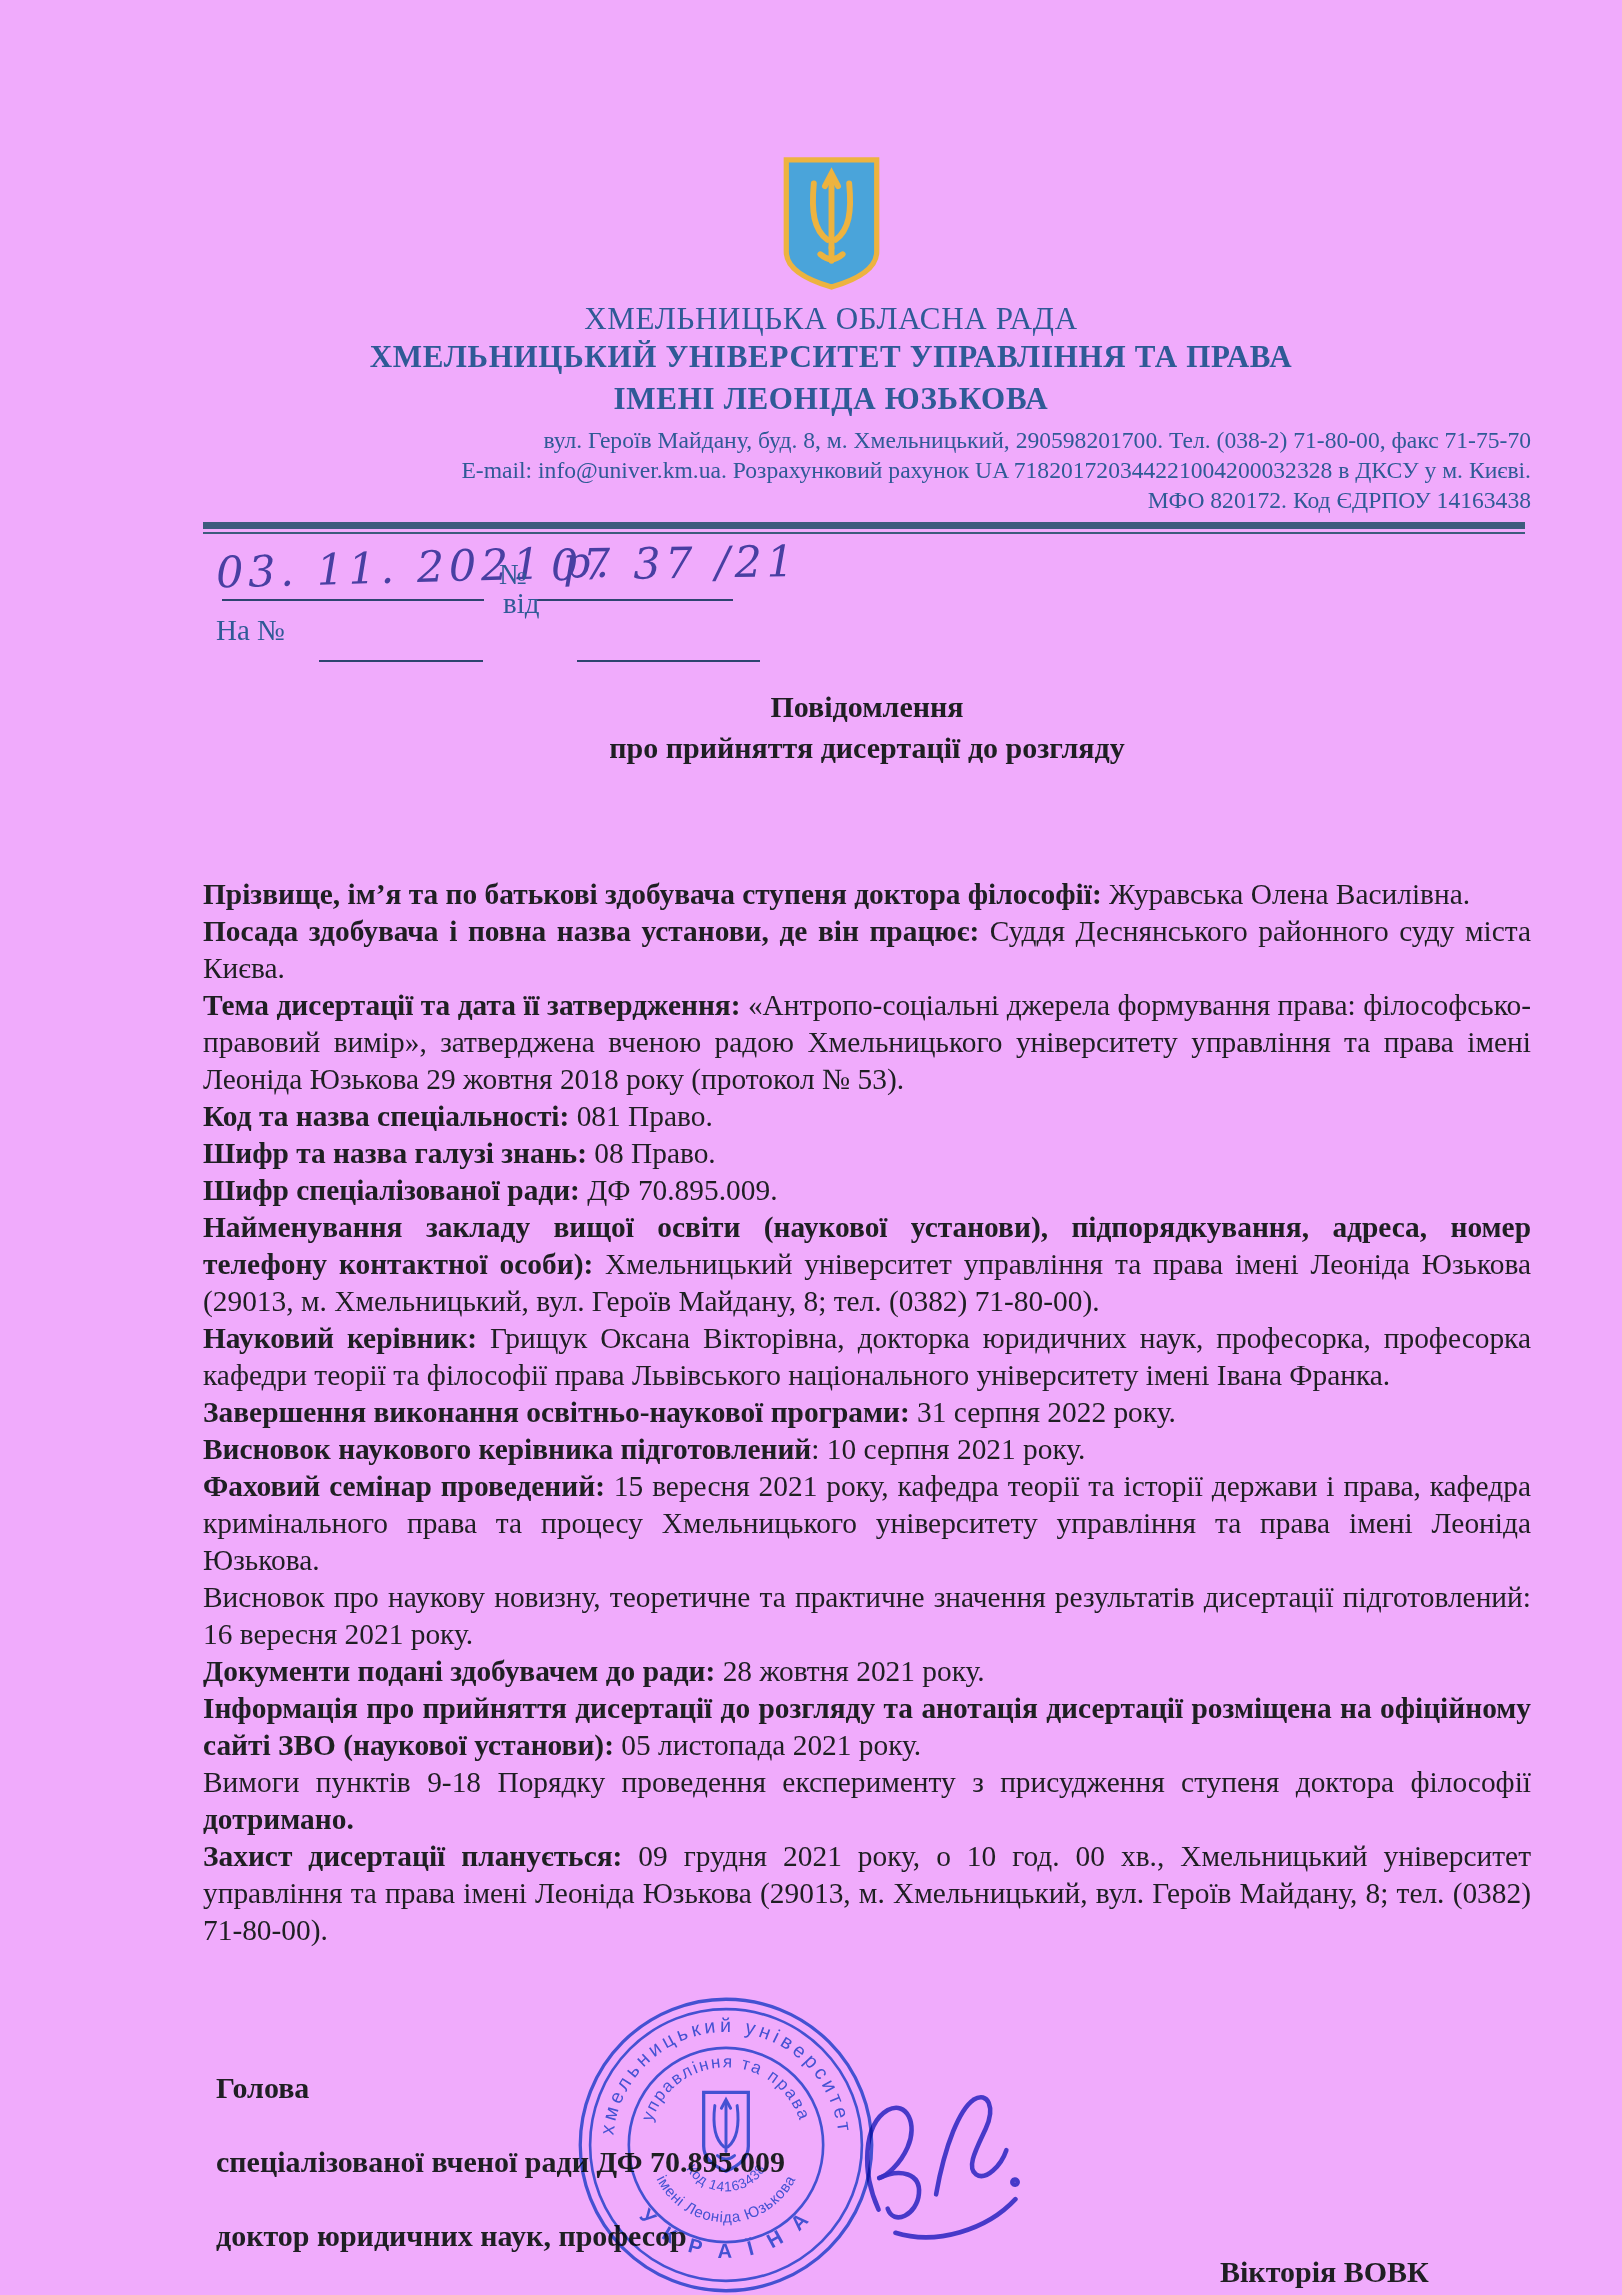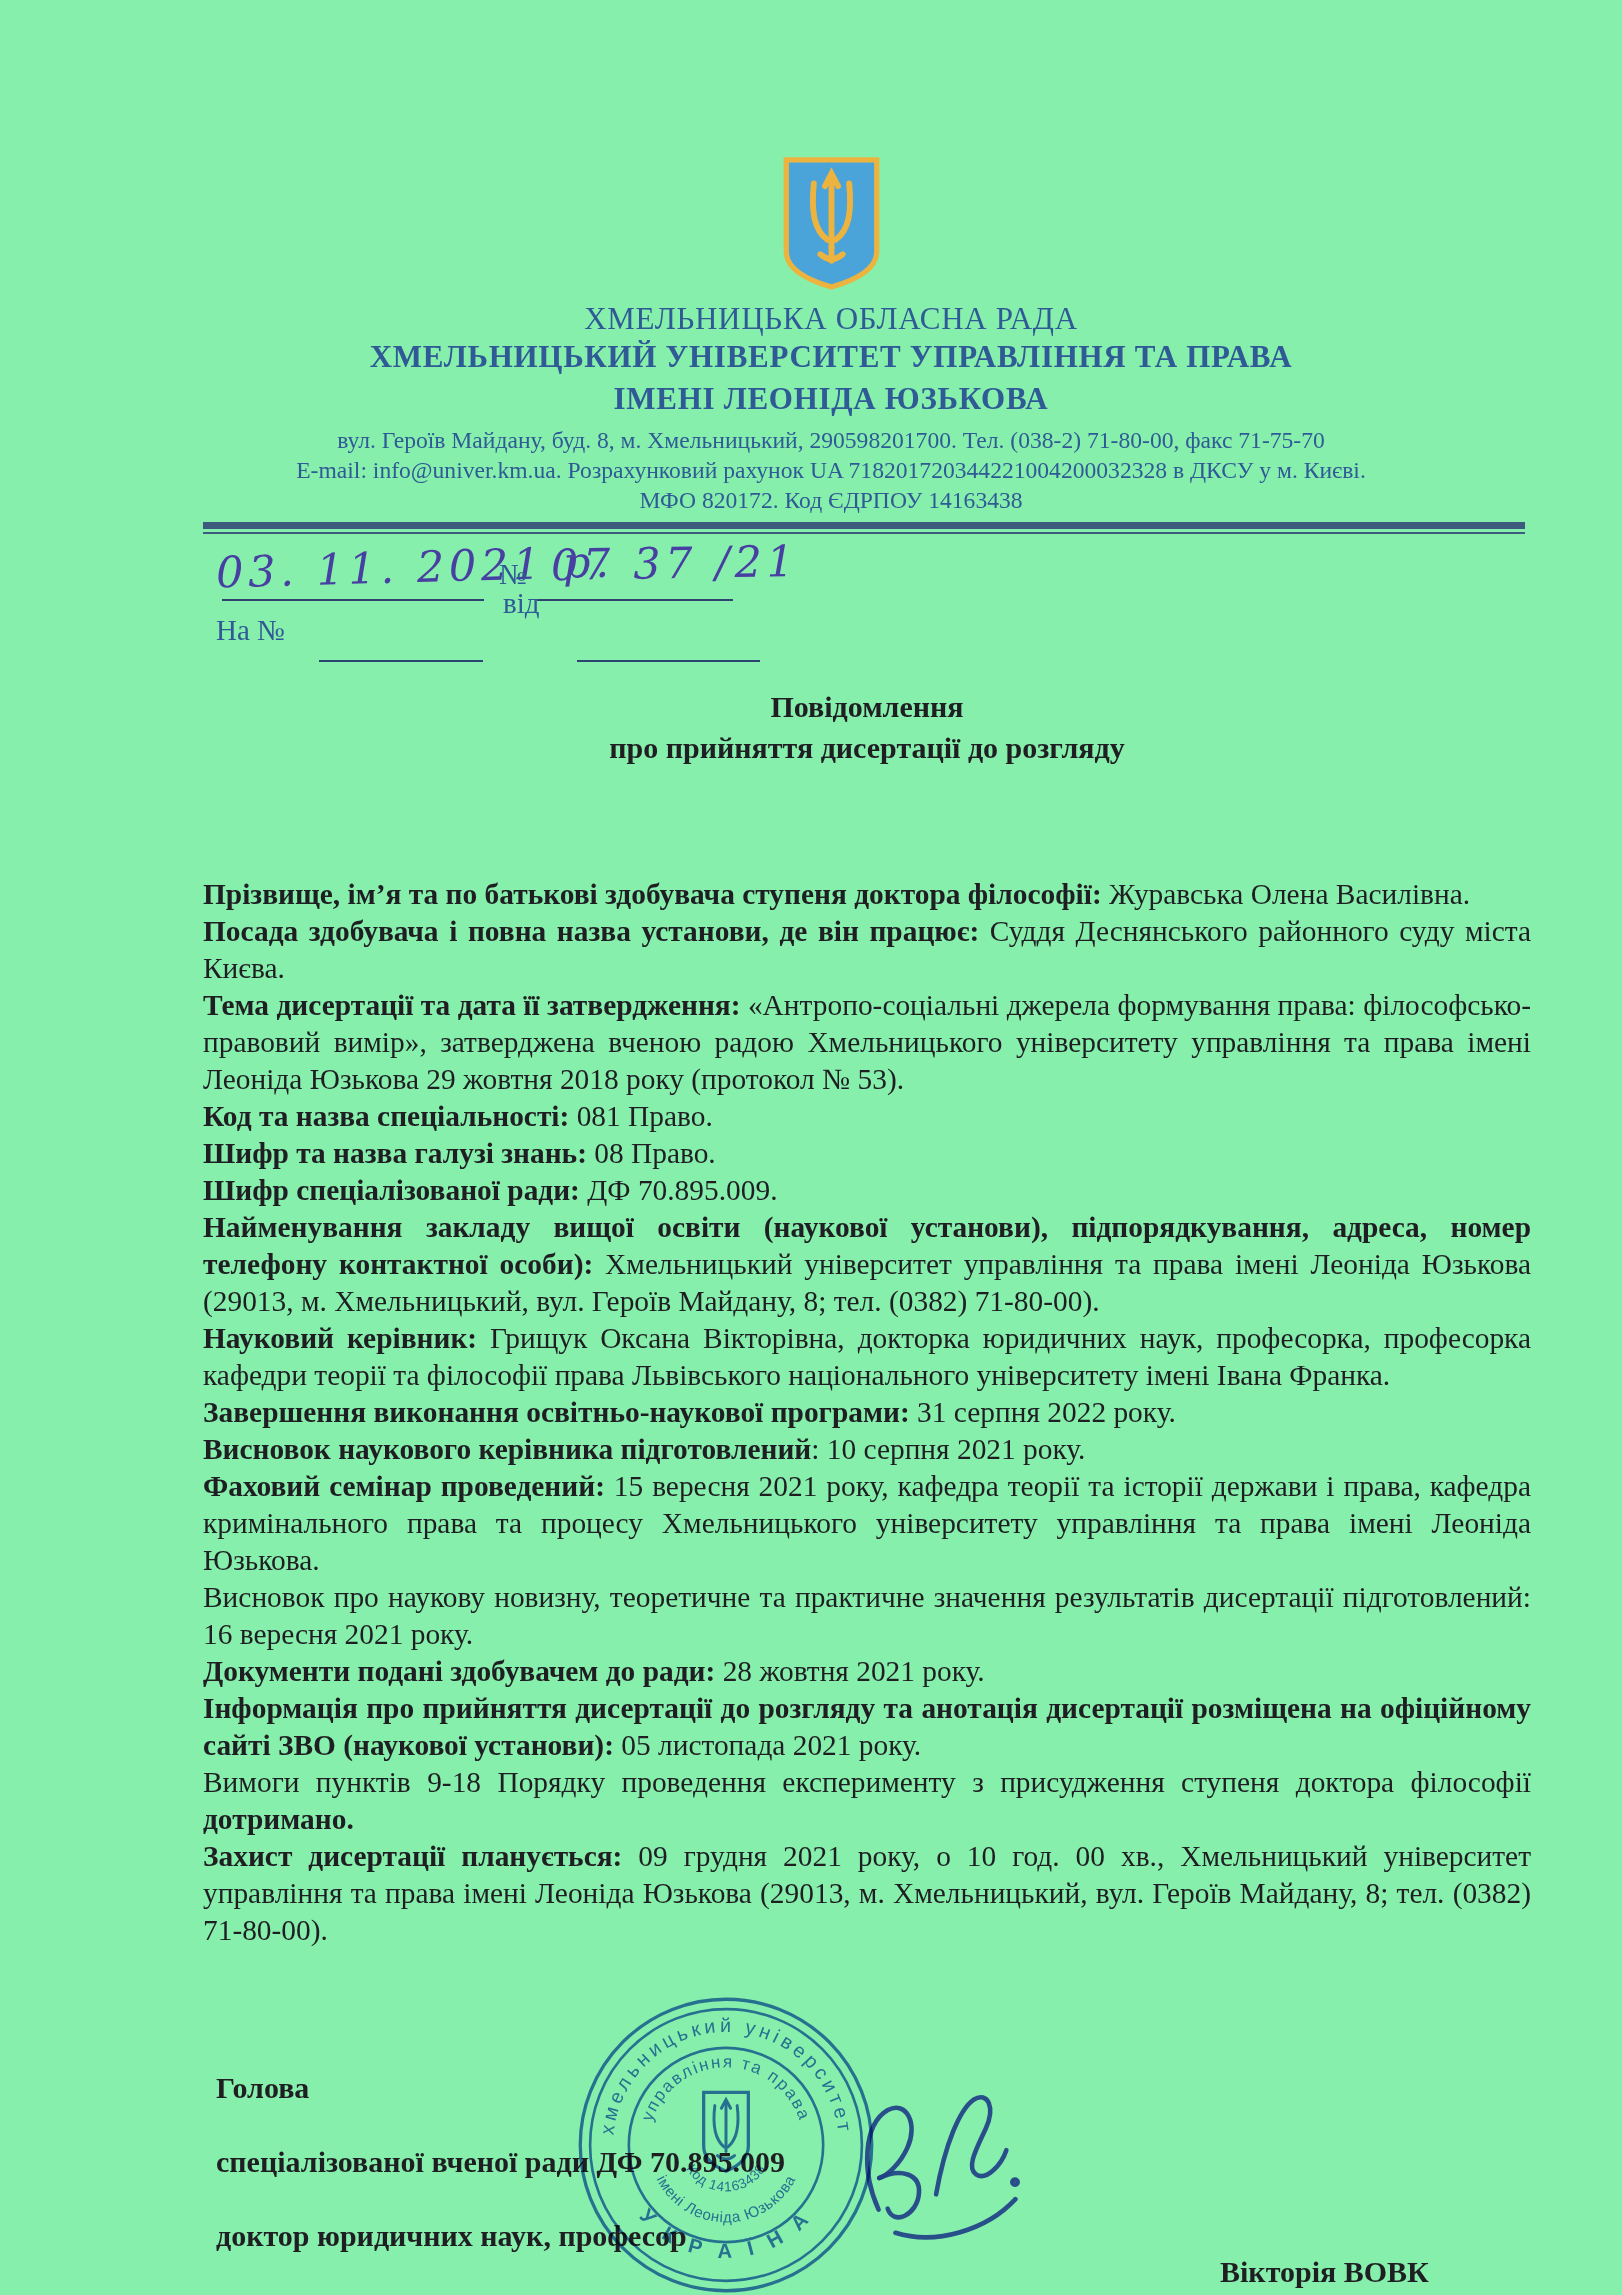--- a/index.html
+++ b/index.html
@@ -11,31 +11,31 @@
     --signature-ink:#3c45c8;
     --emblem-shield:#4aa4da;
     --emblem-gold:#edb33f;
     --line-navy:#2e4470;
   }
   html,body{margin:0;padding:0;background:#777;}
   .page{
     position:relative;
     width:1623px;height:2295px;
     margin:0 auto;
-    background:#86efac;
+    background:#f0abfc;
     overflow:hidden;
     font-family:"Liberation Serif", serif;
     color:var(--text-black);
   }
   
   .header{position:absolute;left:131px;top:0;width:1400px;text-align:center;}
   .emblem{margin:156px auto 0;width:101px;height:135px;display:block;}
   .council{margin-top:10.5px;font-size:31px;line-height:34px;color:var(--header-blue);letter-spacing:0.7px;}
   .uni{font-size:31px;line-height:42px;font-weight:bold;color:var(--header-blue);letter-spacing:0.7px;}
-  .contact{font-size:23.6px;line-height:30px;color:var(--header-blue);}
+  .contact{font-size:23.6px;line-height:30px;color:var(--header-blue);text-align:right;}
   .rule{
     position:absolute;left:203px;top:522px;width:1322px;height:3.3px;
     border-top:7.9px solid var(--rule-blue);
     border-bottom:2.6px solid var(--rule-blue);
   }
   
   .ref{position:absolute;left:0;top:0;width:1623px;font-size:29px;color:var(--header-blue);}
   .hand{
     font-family:"DejaVu Serif", serif;
     font-style:italic;

